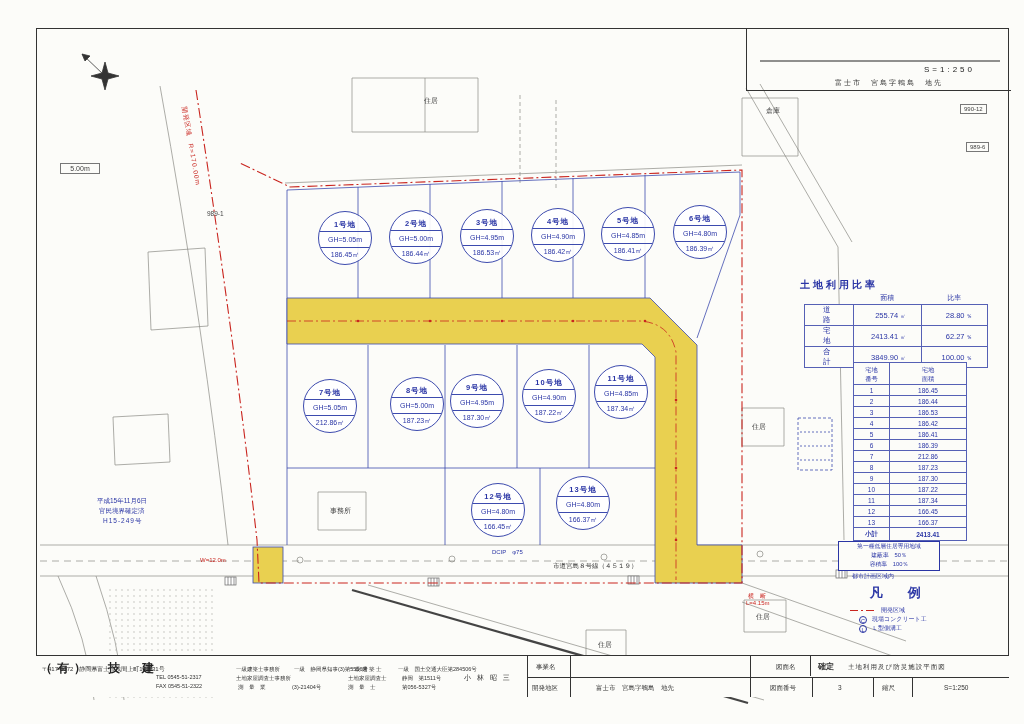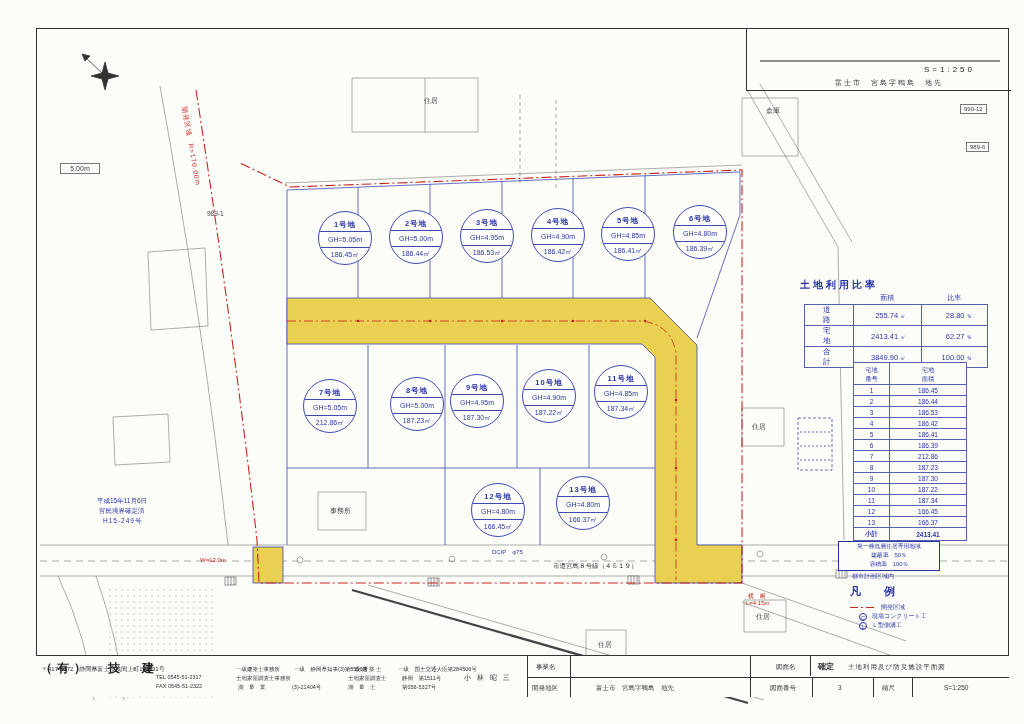--- a/index.html
+++ b/index.html
@@ -44,21 +44,21 @@
   #lot-table td{border:0.8px solid #5560b5;text-align:center;padding:0;background:#fcfcf9;}
   #lot-table td.hd{height:21px;line-height:9px;font-size:6.3px;}
   #lot-table td.no{width:36px;height:10px;}
   #lot-table td.ar{width:78px;height:10px;}
   #lot-table tr.total td{height:12px;font-weight:bold;}
   
   #zoning{position:absolute;left:838px;top:541px;width:100px;height:28px;border:0.9px solid #2a35a5;
           color:#2a35a5;font-size:5.8px;line-height:9px;text-align:center;z-index:4;background:#fcfcf9;}
   #zoning-note{position:absolute;left:852px;top:572px;font-size:6px;color:#2a35a5;z-index:4;}
   #legend{position:absolute;left:850px;top:584px;z-index:4;color:#2a35a5;}
-  #legend .lg-title{font-size:11px;font-weight:bold;letter-spacing:6px;margin-bottom:4px;}
+  #legend .lg-title{font-size:13px;font-weight:bold;letter-spacing:6px;margin-bottom:4px;text-align:right;}
   #legend .lg-row{display:flex;align-items:center;height:9px;font-size:6px;}
   .lg-line{display:inline-block;width:26px;height:1.5px;margin-right:5px;
            background:repeating-linear-gradient(90deg,#c9251f 0 8px,transparent 8px 11px,#c9251f 11px 13px,transparent 13px 16px);}
   .lg-sym{display:inline-block;width:8px;height:8px;border:0.8px solid #2a35a5;border-radius:50%;
           font-size:5.5px;line-height:8px;text-align:center;margin-right:5px;margin-left:9px;box-sizing:border-box;}
   
   #footer{position:absolute;left:36px;top:655px;width:973px;height:42px;border-top:1.2px solid #333;
           box-sizing:border-box;z-index:5;background:#fcfcf9;}
   .fv{position:absolute;top:0;bottom:0;border-left:0.9px solid #333;}
   .fv2{position:absolute;top:21px;bottom:0;border-left:0.9px solid #333;}

